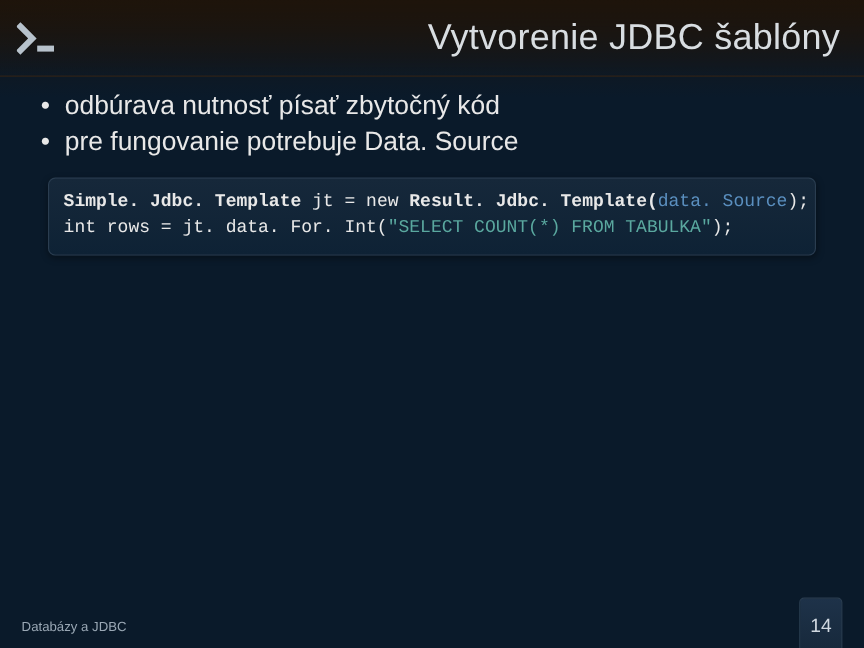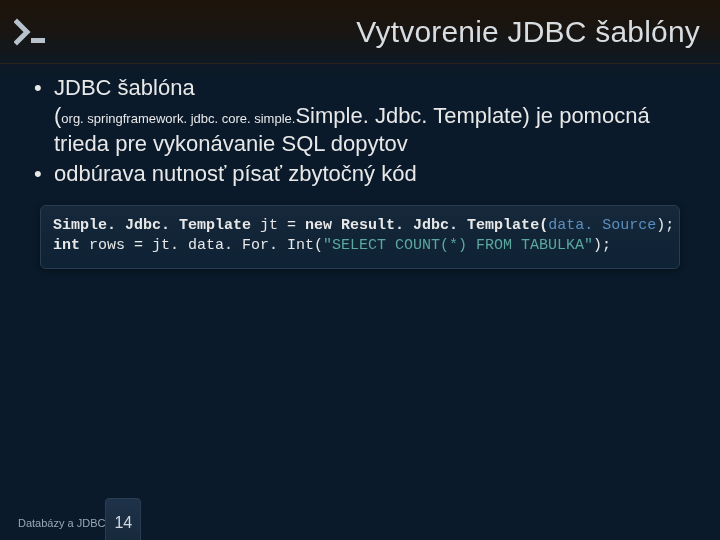--- a/index.html
+++ b/index.html
@@ -75,32 +75,33 @@
     border: 1px solid #2a3d50;
     border-radius: 6px;
     padding: 10px 12px 12px 12px;
     font-family: "Consolas", "Courier New", monospace;
     font-size: 15px;
     line-height: 1.35;
     color: #e8e8e8;
     box-shadow: 0 2px 6px rgba(0,0,0,0.4);
     white-space: pre;
   }
-  .code-block .kw { font-weight: bold; }
+  .code-block .kw { font-weight: normal; }
   .code-block .type { font-weight: bold; }
   .code-block .var { color: #5a8fbf; }
   .code-block .str { color: #5aa89f; }
   .footer {
     position: absolute;
     bottom: 0;
     left: 0;
     right: 0;
     height: 28px;
     display: flex;
     align-items: center;
+    justify-content: space-between;
     padding: 0 18px 6px 18px;
     font-size: 11px;
     color: #9aa8b5;
   }
   .footer-left { }
   .footer-right {
     background: linear-gradient(180deg, #1e3249 0%, #16283a 100%);
     border: 1px solid #2a3d50;
     border-radius: 4px;
     padding: 15px 8px;
@@ -117,25 +118,24 @@
       <svg width="40" height="28" viewBox="0 0 40 28">
         <path d="M3 4 L13 14 L3 24" stroke="#b7c2cc" stroke-width="5" fill="none" stroke-linecap="square"></path>
         <rect x="17" y="20" width="14" height="5" fill="#b7c2cc"></rect>
       </svg>
     </div>
     <div class="title">Vytvorenie JDBC šablóny</div>
   </div>
 
   <div class="content">
     <ul class="bullets">
+      <li><span>odbúrava nutnosť písať zbytočný kód</span></li>
       <li>
-        <span>JDBC šablóna</span><br>
-        (<span class="pkg">org. springframework. jdbc. core. simple.</span><span class="cls">Simple. Jdbc. Template</span><span>) je pomocná trieda pre vykonávanie SQL dopytov</span>
+        <span>pre fungovanie potrebuje </span><span class="ds">Data. Source</span>
       </li>
-      <li><span>odbúrava nutnosť písať zbytočný kód</span></li>
     </ul>
 
     <div class="code-block"><span class="type">Simple. Jdbc. Template</span><span> jt </span><span>= </span><span class="kw">new</span><span class="type"> Result. Jdbc. Template(</span><span class="var">data. Source</span><span>);</span>
 <span class="kw">int</span><span> rows </span><span>= jt. data. For. Int(</span><span class="str">"SELECT COUNT(*) FROM TABULKA"</span><span>);</span></div>
   </div>
 
   <div class="footer">
     <div class="footer-left">Databázy a JDBC</div>
     <div class="footer-right">14</div>
   </div>

